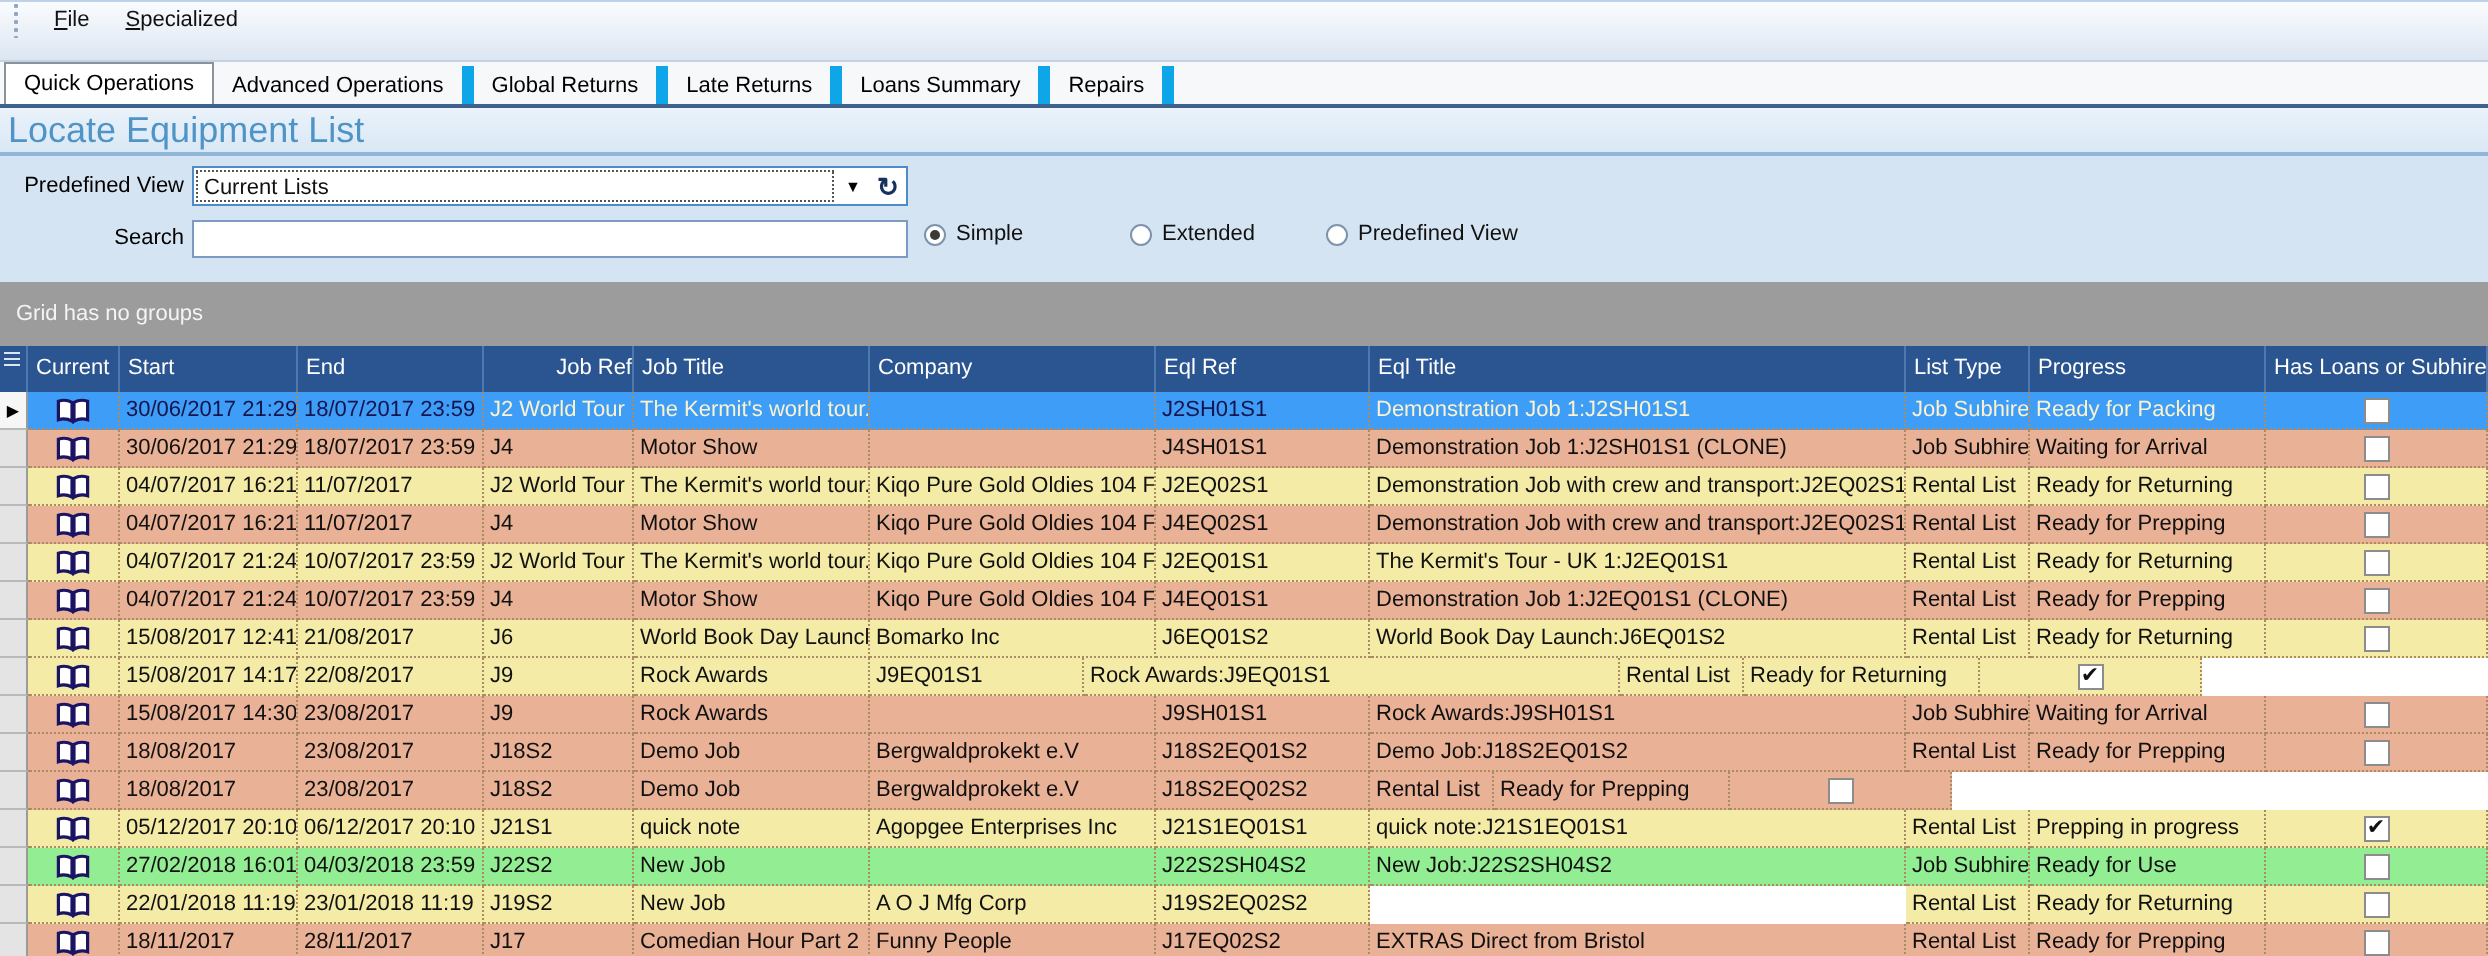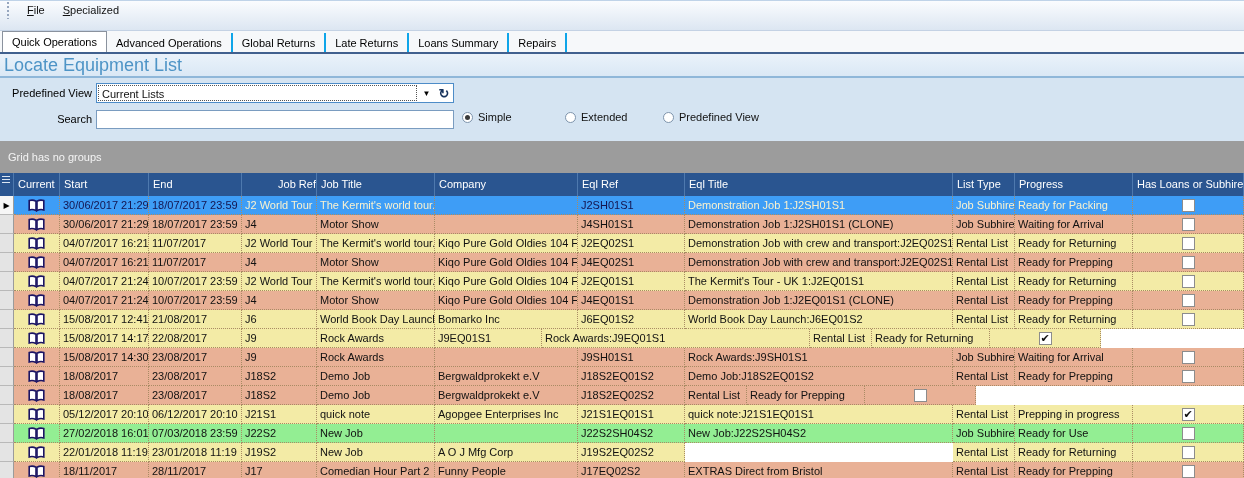--- a/index.html
+++ b/index.html
@@ -25,21 +25,21 @@
   .menu-item { padding:3px 7px; cursor:default; }
   .menu-item u { text-decoration:underline; }
 
   
   .tabstrip {
     height:23px; display:flex; align-items:flex-end; padding-left:2px;
     background:#F6F8FA; border-bottom:2px solid #40608E;
   }
   .tab {
     padding:4px 9px 3px 9px; color:#000; position:relative; cursor:default;
-    border-right:2px solid #0ea5e9; margin-bottom:0;
+    border-right:6px solid #0ea5e9; margin-bottom:0;
   }
   .tab.active {
     background:#FFFFFF; border:1px solid #8A929E; border-bottom:none;
     border-right:1px solid #8A929E; padding:4px 9px 4px 9px;
   }
 
   
   .titlebar {
     height:24px; background:linear-gradient(#EAF2FA,#DAE8F5);
     border-bottom:2px solid #8FB7D9; padding-left:4px;
@@ -446,21 +446,21 @@
         </div>
         <div class="grid-row row-green">
           <div class="sel-cell" style="width: 14px;"></div>
           <div class="cell center" style="width: 46px;">
             <svg class="book-icon" width="17" height="13" viewBox="0 0 17 13">
               <path d="M1.2 1.6 Q4.8 0.4 8 2.2 L8 11.6 Q4.8 9.8 1.2 10.9 Z" fill="#fff" stroke="#1B1464" stroke-width="1.6"></path>
               <path d="M15.8 1.6 Q12.2 0.4 9 2.2 L9 11.6 Q12.2 9.8 15.8 10.9 Z" fill="#fff" stroke="#1B1464" stroke-width="1.6"></path>
             </svg>
           </div>
           <div class="cell" style="width: 89px;">27/02/2018 16:01</div>
-          <div class="cell" style="width: 93px;">07/03/2018 23:59</div>
+          <div class="cell" style="width: 93px;">04/03/2018 23:59</div>
           <div class="cell" style="width: 75px;">J22S2</div>
           <div class="cell" style="width: 118px;">New Job</div>
           <div class="cell" style="width: 143px;"></div>
           <div class="cell" style="width: 107px;">J22S2SH04S2</div>
           <div class="cell" style="width: 268px;">New Job:J22S2SH04S2</div>
           <div class="cell" style="width: 62px;">Job Subhire</div>
           <div class="cell" style="width: 118px;">Ready for Use</div>
           <div class="cell center" style="width: 111px;">
             <span class="checkbox"></span>
           </div>

